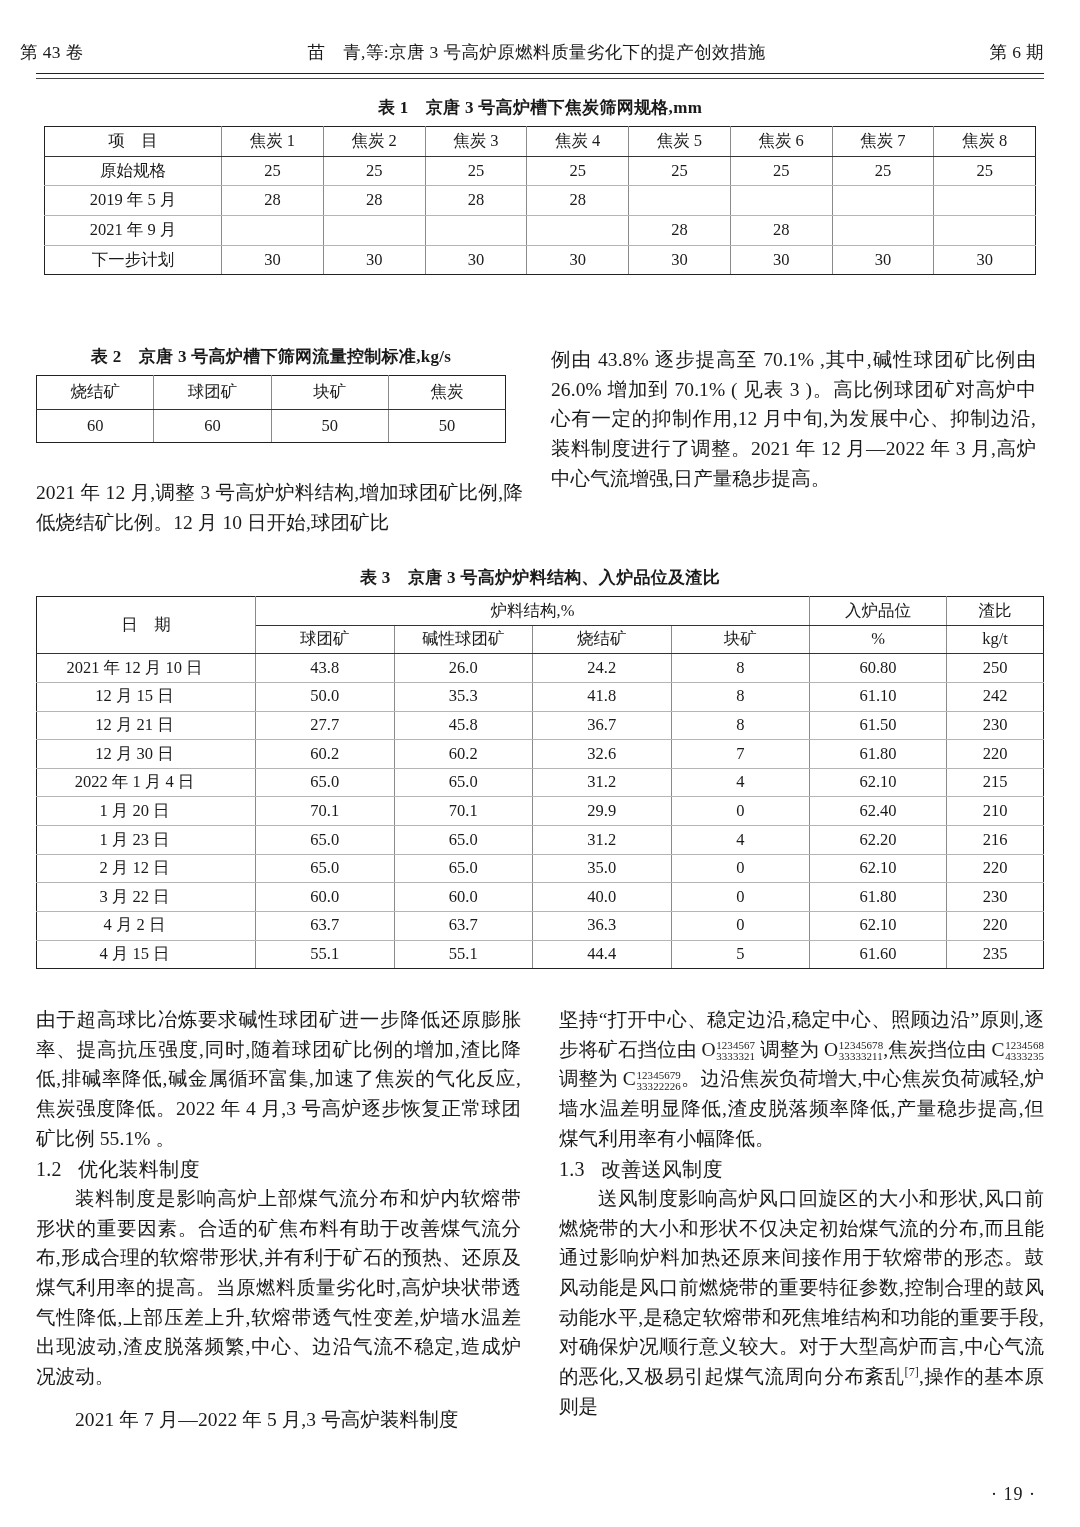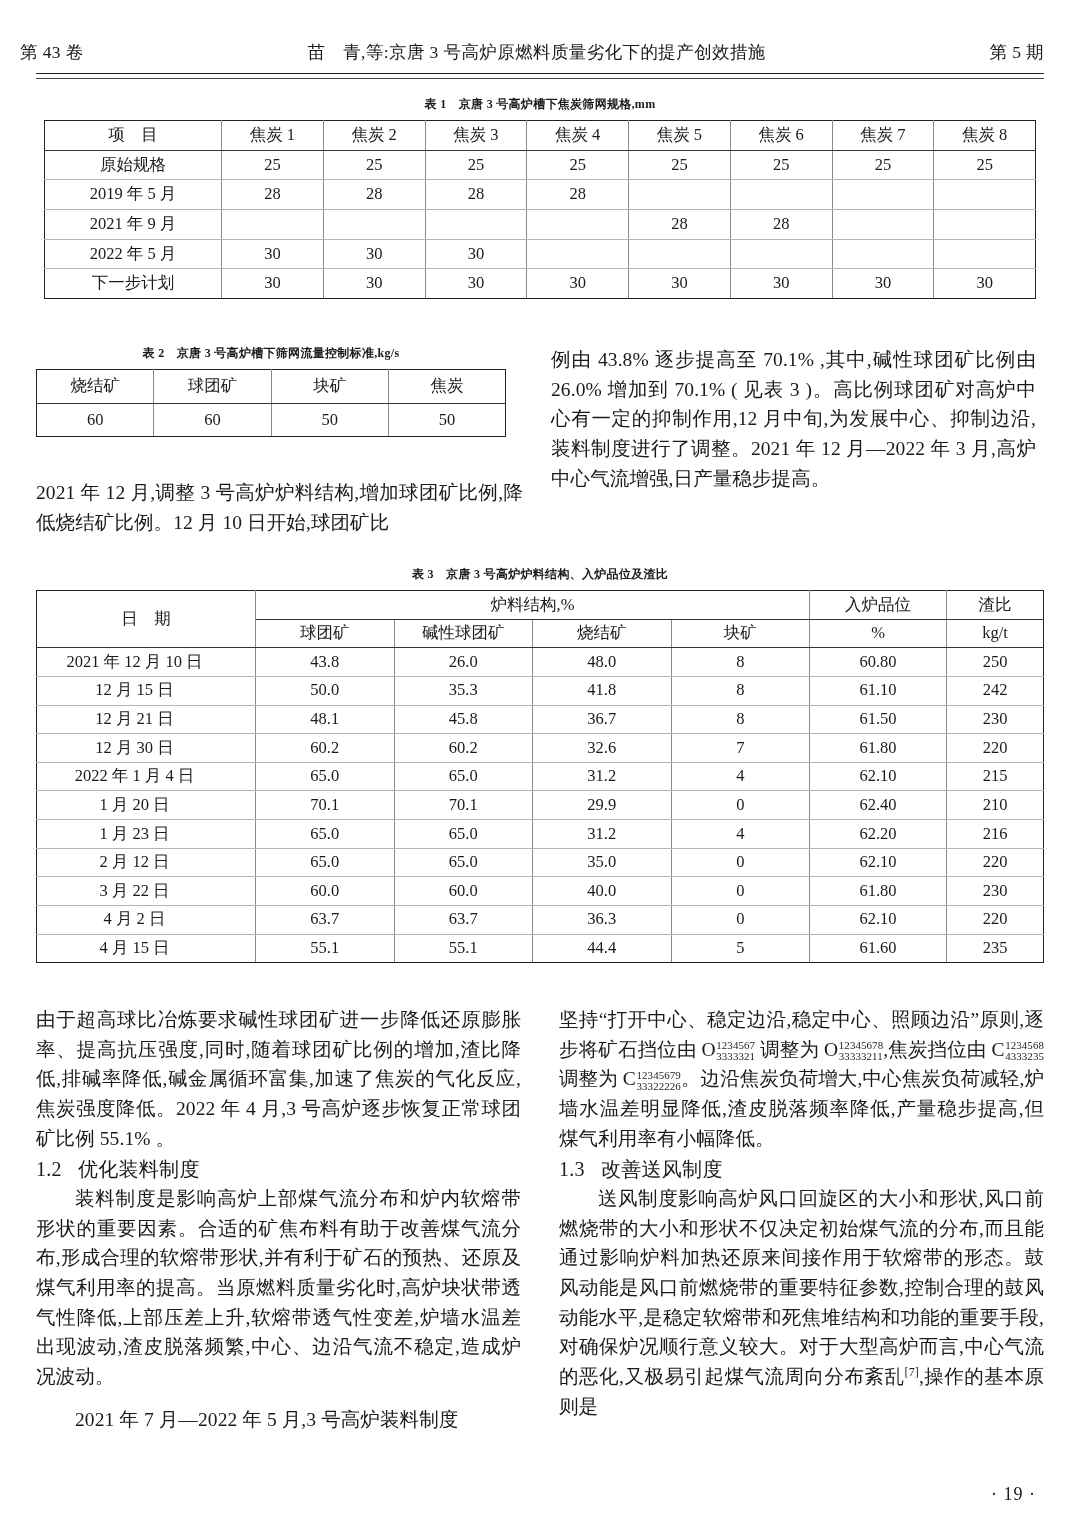--- a/index.html
+++ b/index.html
@@ -51,21 +51,21 @@
     left: 36px;
     right: 36px;
     height: 4px;
     border-top: 1.6px solid #222;
     border-bottom: 1.1px solid #444;
   }
 
   
   .tbl-caption {
     text-align: center;
-    font-size: 12px;
+    font-size: 17px;
     font-weight: bold;
     letter-spacing: 0.3px;
     margin: 0 0 7px 0;
     white-space: nowrap;
   }
   table.doc {
     border-collapse: collapse;
     width: 100%;
     font-size: 16.5px;
     table-layout: fixed;
@@ -199,21 +199,21 @@
   }
 </style>
 </head>
 <body>
 
 <div class="page">
 
   <div class="runhead">
     <span class="vol">第 43 卷</span>
     <span class="center">苗　青,等:京唐 3 号高炉原燃料质量劣化下的提产创效措施</span>
-    <span class="iss">第 5 期</span>
+    <span class="iss">第 6 期</span>
   </div>
   <div class="runrule"></div>
 
   <div id="table1-block">
     <div class="tbl-caption">表 1　京唐 3 号高炉槽下焦炭筛网规格,mm</div>
     <table class="doc" id="table1">
       <tbody>
         <tr class="hdr">
           <td class="item outer-l">项　目</td>
           <td>焦炭 1</td>
@@ -248,31 +248,20 @@
           <td class="outer-r"></td>
         </tr>
         <tr>
           <td class="item outer-l">2021 年 9 月</td>
           <td></td>
           <td></td>
           <td></td>
           <td></td>
           <td>28</td>
           <td>28</td>
-          <td></td>
-          <td class="outer-r"></td>
-        </tr>
-        <tr>
-          <td class="item outer-l">2022 年 5 月</td>
-          <td>30</td>
-          <td>30</td>
-          <td>30</td>
-          <td></td>
-          <td></td>
-          <td></td>
           <td></td>
           <td class="outer-r"></td>
         </tr>
         <tr class="last">
           <td class="item outer-l">下一步计划</td>
           <td>30</td>
           <td>30</td>
           <td>30</td>
           <td>30</td>
           <td>30</td>
@@ -331,37 +320,37 @@
           <td>烧结矿</td>
           <td>块矿</td>
           <td>%</td>
           <td class="outer-r">kg/t</td>
         </tr>
 
         <tr>
           <td class="rowdate outer-l">2021 年 12 月 10 日</td>
           <td>43.8</td>
           <td>26.0</td>
-          <td>48.0</td>
+          <td>24.2</td>
           <td>8</td>
           <td>60.80</td>
           <td class="outer-r">250</td>
         </tr>
         <tr>
           <td class="rowdate outer-l">12 月 15 日</td>
           <td>50.0</td>
           <td>35.3</td>
           <td>41.8</td>
           <td>8</td>
           <td>61.10</td>
           <td class="outer-r">242</td>
         </tr>
         <tr>
           <td class="rowdate outer-l">12 月 21 日</td>
-          <td>48.1</td>
+          <td>27.7</td>
           <td>45.8</td>
           <td>36.7</td>
           <td>8</td>
           <td>61.50</td>
           <td class="outer-r">230</td>
         </tr>
         <tr>
           <td class="rowdate outer-l">12 月 30 日</td>
           <td>60.2</td>
           <td>60.2</td>

